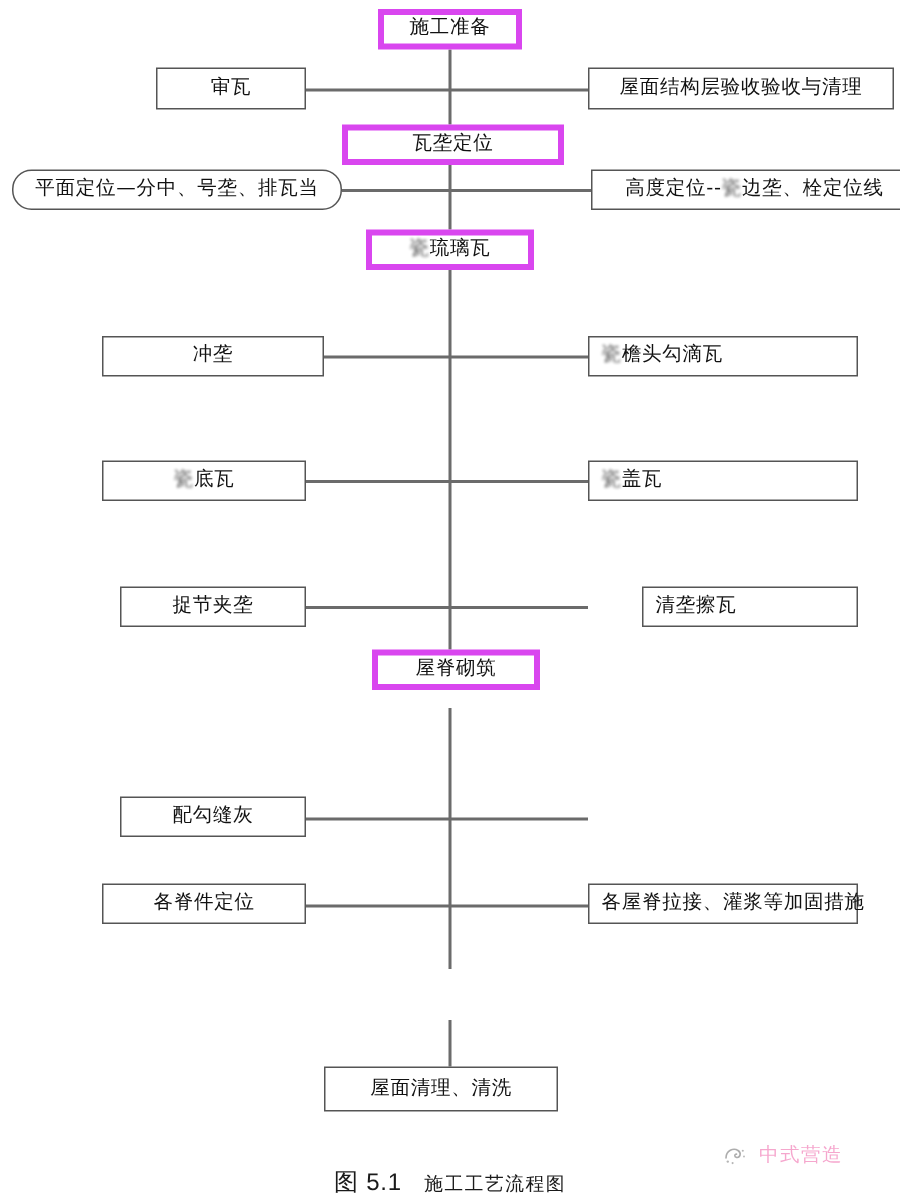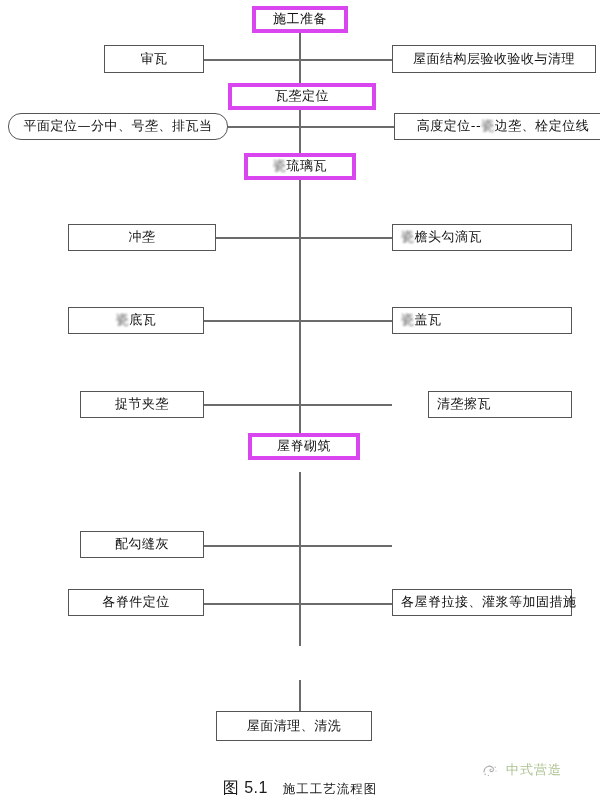--- a/index.html
+++ b/index.html
@@ -102,21 +102,21 @@
     gap: 6px;
     opacity: 0.48;
   }
   .brand-mark {
     width: 20px;
     height: 20px;
     position: relative;
   }
   .brand-text {
     font-size: 13px;
-    color: #4d7c0f;
+    color: #ec4899;
     letter-spacing: 1px;
   }
 </style>
 </head>
 <body>
 
 <div id="flowchart">
 
   <div class="vline" style="left:299px; top:32px; height:52px;"></div>
   <div class="vline" style="left:299px; top:110px; height:48px;"></div>

